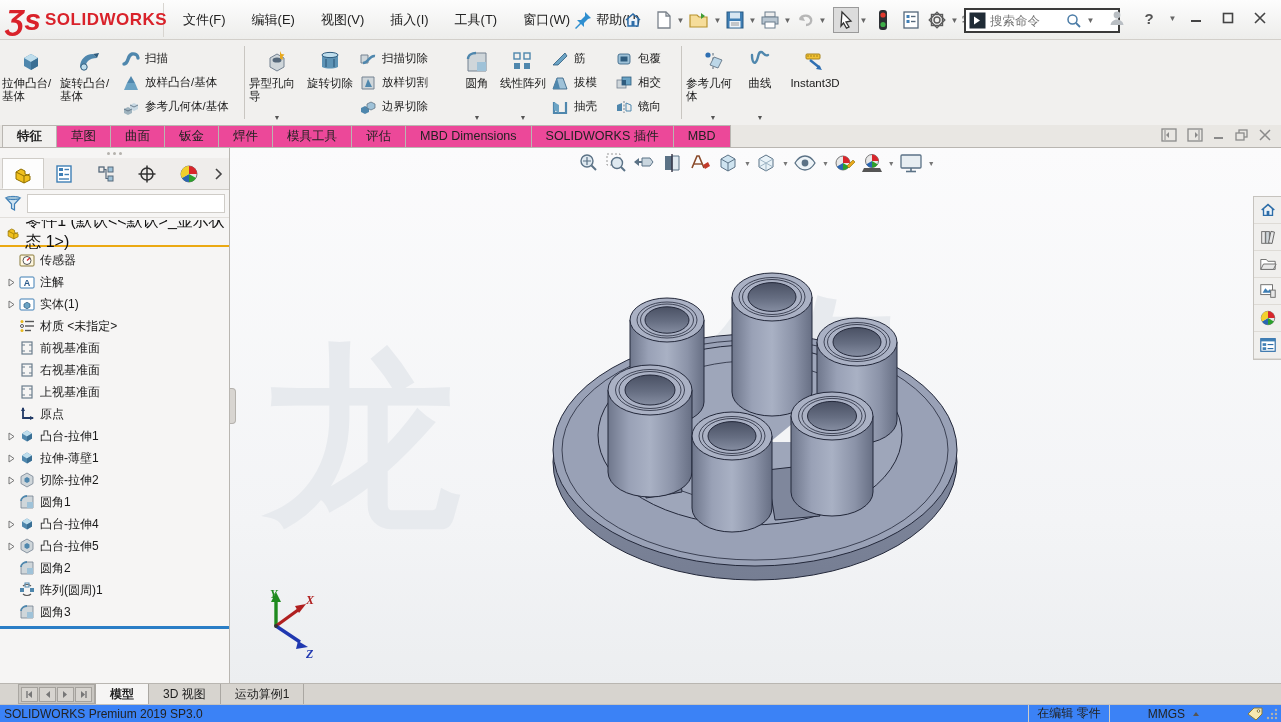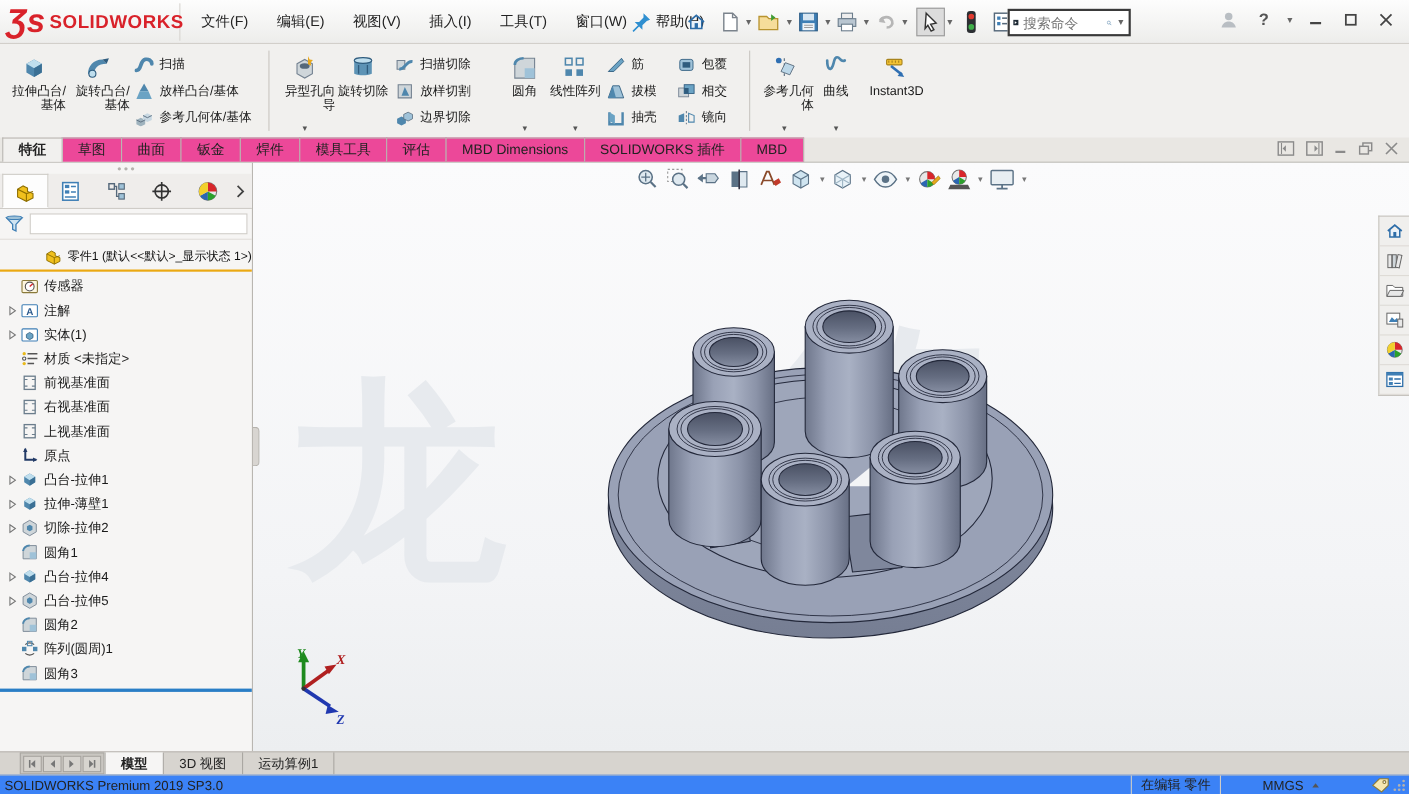--- a/index.html
+++ b/index.html
@@ -16,34 +16,34 @@
   #logo .swname { font-size:17px; color:#d9222a; letter-spacing:0.5px; }
   #logo .swname b { font-weight:bold; }
   #menubar { position:absolute; left:170px; top:0; height:40px; display:flex; align-items:center; }
   .menu-item { padding:0 13px; font-size:13px; color:#222; height:26px; line-height:26px; cursor:default; }
   #pin { position:absolute; left:572px; top:9px; width:22px; height:22px; }
   #qat { position:absolute; left:620px; top:6px; height:28px; display:flex; align-items:center; }
   .qbtn { height:26px; display:flex; align-items:center; padding:0 3px; }
   .qcaret { width:9px; font-size:8px; color:#666; text-align:center; }
   .qsep { width:6px; }
   .pressed { background:#dcdcdc; border:1px solid #9a9a9a; }
-  #searchbox { position:absolute; left:916px; top:8px; width:112px; height:25px; background:#fff;
+  #searchbox { position:absolute; left:964px; top:8px; width:156px; height:25px; background:#fff;
     border:2px solid #3a3a3a; display:flex; align-items:center; padding:0 3px; gap:4px; }
   #searchbox input { border:none; outline:none; width:72px; font-size:12.5px; color:#555; background:transparent;
     font-family:"Liberation Sans","DejaVu Sans",sans-serif; }
   #winctl-top { position:absolute; right:8px; top:6px; display:flex; align-items:center; gap:6px; }
   .wbtn { width:26px; height:24px; display:flex; align-items:center; justify-content:center; color:#555; }
 
   
   #ribbon { position:absolute; left:0; top:40px; width:1281px; height:85px; background:#f1f0ee;
     display:flex; align-items:stretch; padding:2px 0 2px 2px; }
   .rsep { width:1px; background:#c9c6c1; margin:4px 4px; }
   .rlb { display:flex; flex-direction:column; align-items:center; padding-top:5px; cursor:default; }
   .rlb .ric { height:28px; display:flex; align-items:flex-end; }
-  .rlb .rlab { font-size:11.5px; line-height:13px; text-align:right; color:#1a1a1a; margin-top:2px; }
+  .rlb .rlab { font-size:11.5px; line-height:13px; text-align:left; color:#1a1a1a; margin-top:2px; }
   .rlb .dcaret { font-size:7px; color:#555; margin-top:auto; padding-bottom:2px; }
   .rstack { display:flex; flex-direction:column; justify-content:center; gap:2px; padding:0 4px; }
   .rsr { display:flex; align-items:center; gap:5px; height:22px; font-size:11.5px; color:#1a1a1a; white-space:nowrap; cursor:default; }
 
   
   #cmdtabs { position:absolute; left:0; top:125px; width:1281px; height:23px; background:#e9e7e3;
     border-bottom:1px solid #b9b6b1; display:flex; align-items:flex-end; padding-left:2px; }
   .ctab { height:22px; line-height:21px; padding:0 14px; font-size:12.5px; color:#222;
     border:1px solid #b9b6b1; border-bottom:none; background:#ec4899; margin-right:-1px; }
   .ctab.active { background:#f1f0ee; font-weight:bold; position:relative; z-index:2; }
@@ -58,21 +58,21 @@
   .ptab { width:43px; display:flex; align-items:center; justify-content:center; }
   .ptab.active { background:#fdfdfd; border:1px solid #cfccc7; border-bottom:1px solid #fdfdfd; }
   .ptab-more { width:20px; display:flex; align-items:center; justify-content:center; color:#444; }
   #filterrow { height:28px; display:flex; align-items:center; gap:5px; padding:0 4px; border-bottom:1px solid #e2dfdb; }
   #filterbox { flex:1; height:19px; background:#fff; border:1px solid #cfccc7; }
   #tree { position:absolute; left:0; top:72px; width:229px; bottom:0; overflow:hidden; }
   .trow { height:22px; display:flex; align-items:center; font-size:12px; color:#1a1a1a; cursor:default; }
   .texp { width:14px; margin-left:4px; display:flex; justify-content:center; }
   .texp-sp { width:14px; margin-left:4px; }
   .tico { width:18px; display:flex; justify-content:center; margin-right:4px; }
-  .troot { height:24px; display:flex; align-items:center; font-size:11px; color:#111; padding-left:6px; gap:5px;justify-content:flex-end; }
+  .troot { height:24px; display:flex; align-items:center; font-size:16px; color:#111; padding-left:6px; gap:5px;justify-content:flex-end; }
   #rootline { height:2px; background:#eba912; margin:1px 0 2px 0; }
   #rollback { height:3px; background:#2a7ec6; margin-top:3px; }
 
   
   #viewport { position:absolute; left:230px; top:148px; width:1051px; height:535px;
     background:linear-gradient(#fbfbfc 0%, #f3f4f6 70%, #eceef0 100%); overflow:hidden; }
   .wm { position:absolute; font-size:195px; color:#e7eaee; font-weight:bold; }
   #headsup { position:absolute; left:345px; top:2px; display:flex; align-items:center; gap:2px; }
   .hbtn { height:26px; display:flex; align-items:center; padding:0 2px; }
   .hcaret { font-size:7px; color:#777; padding-left:1px; }

